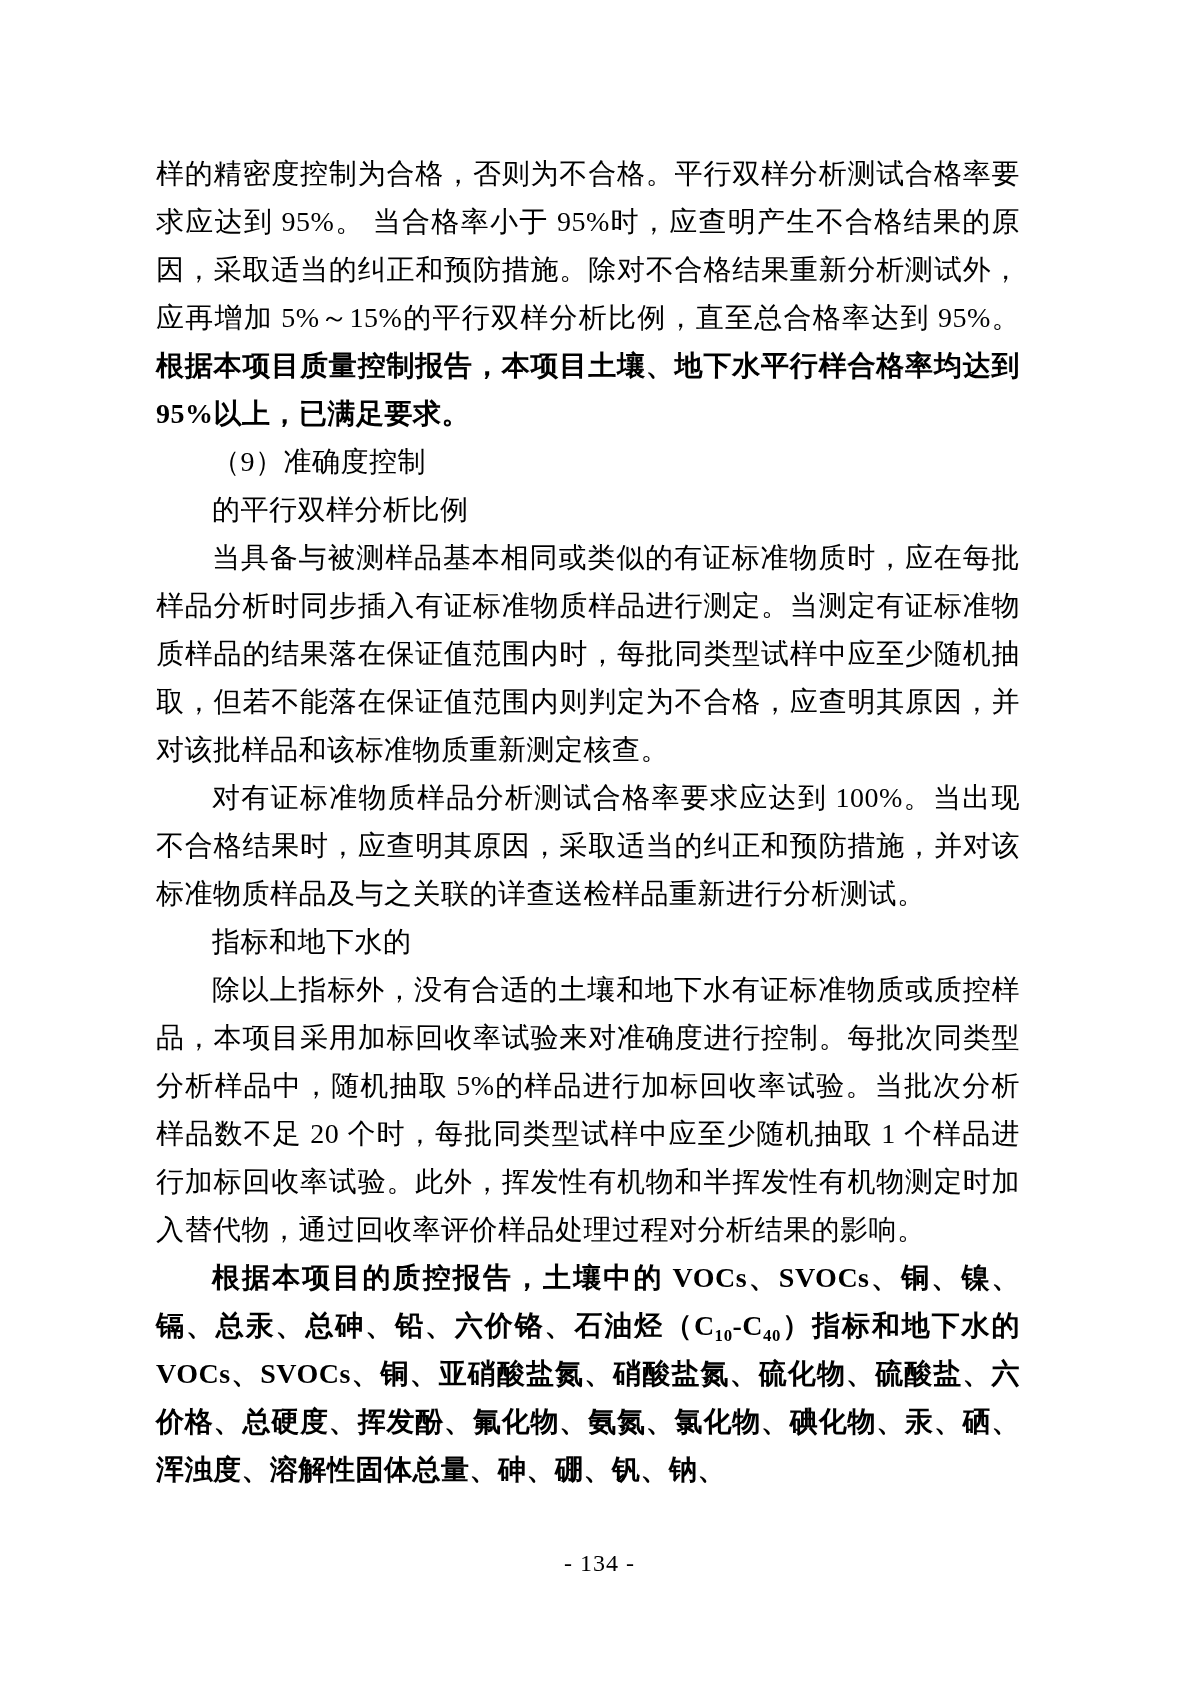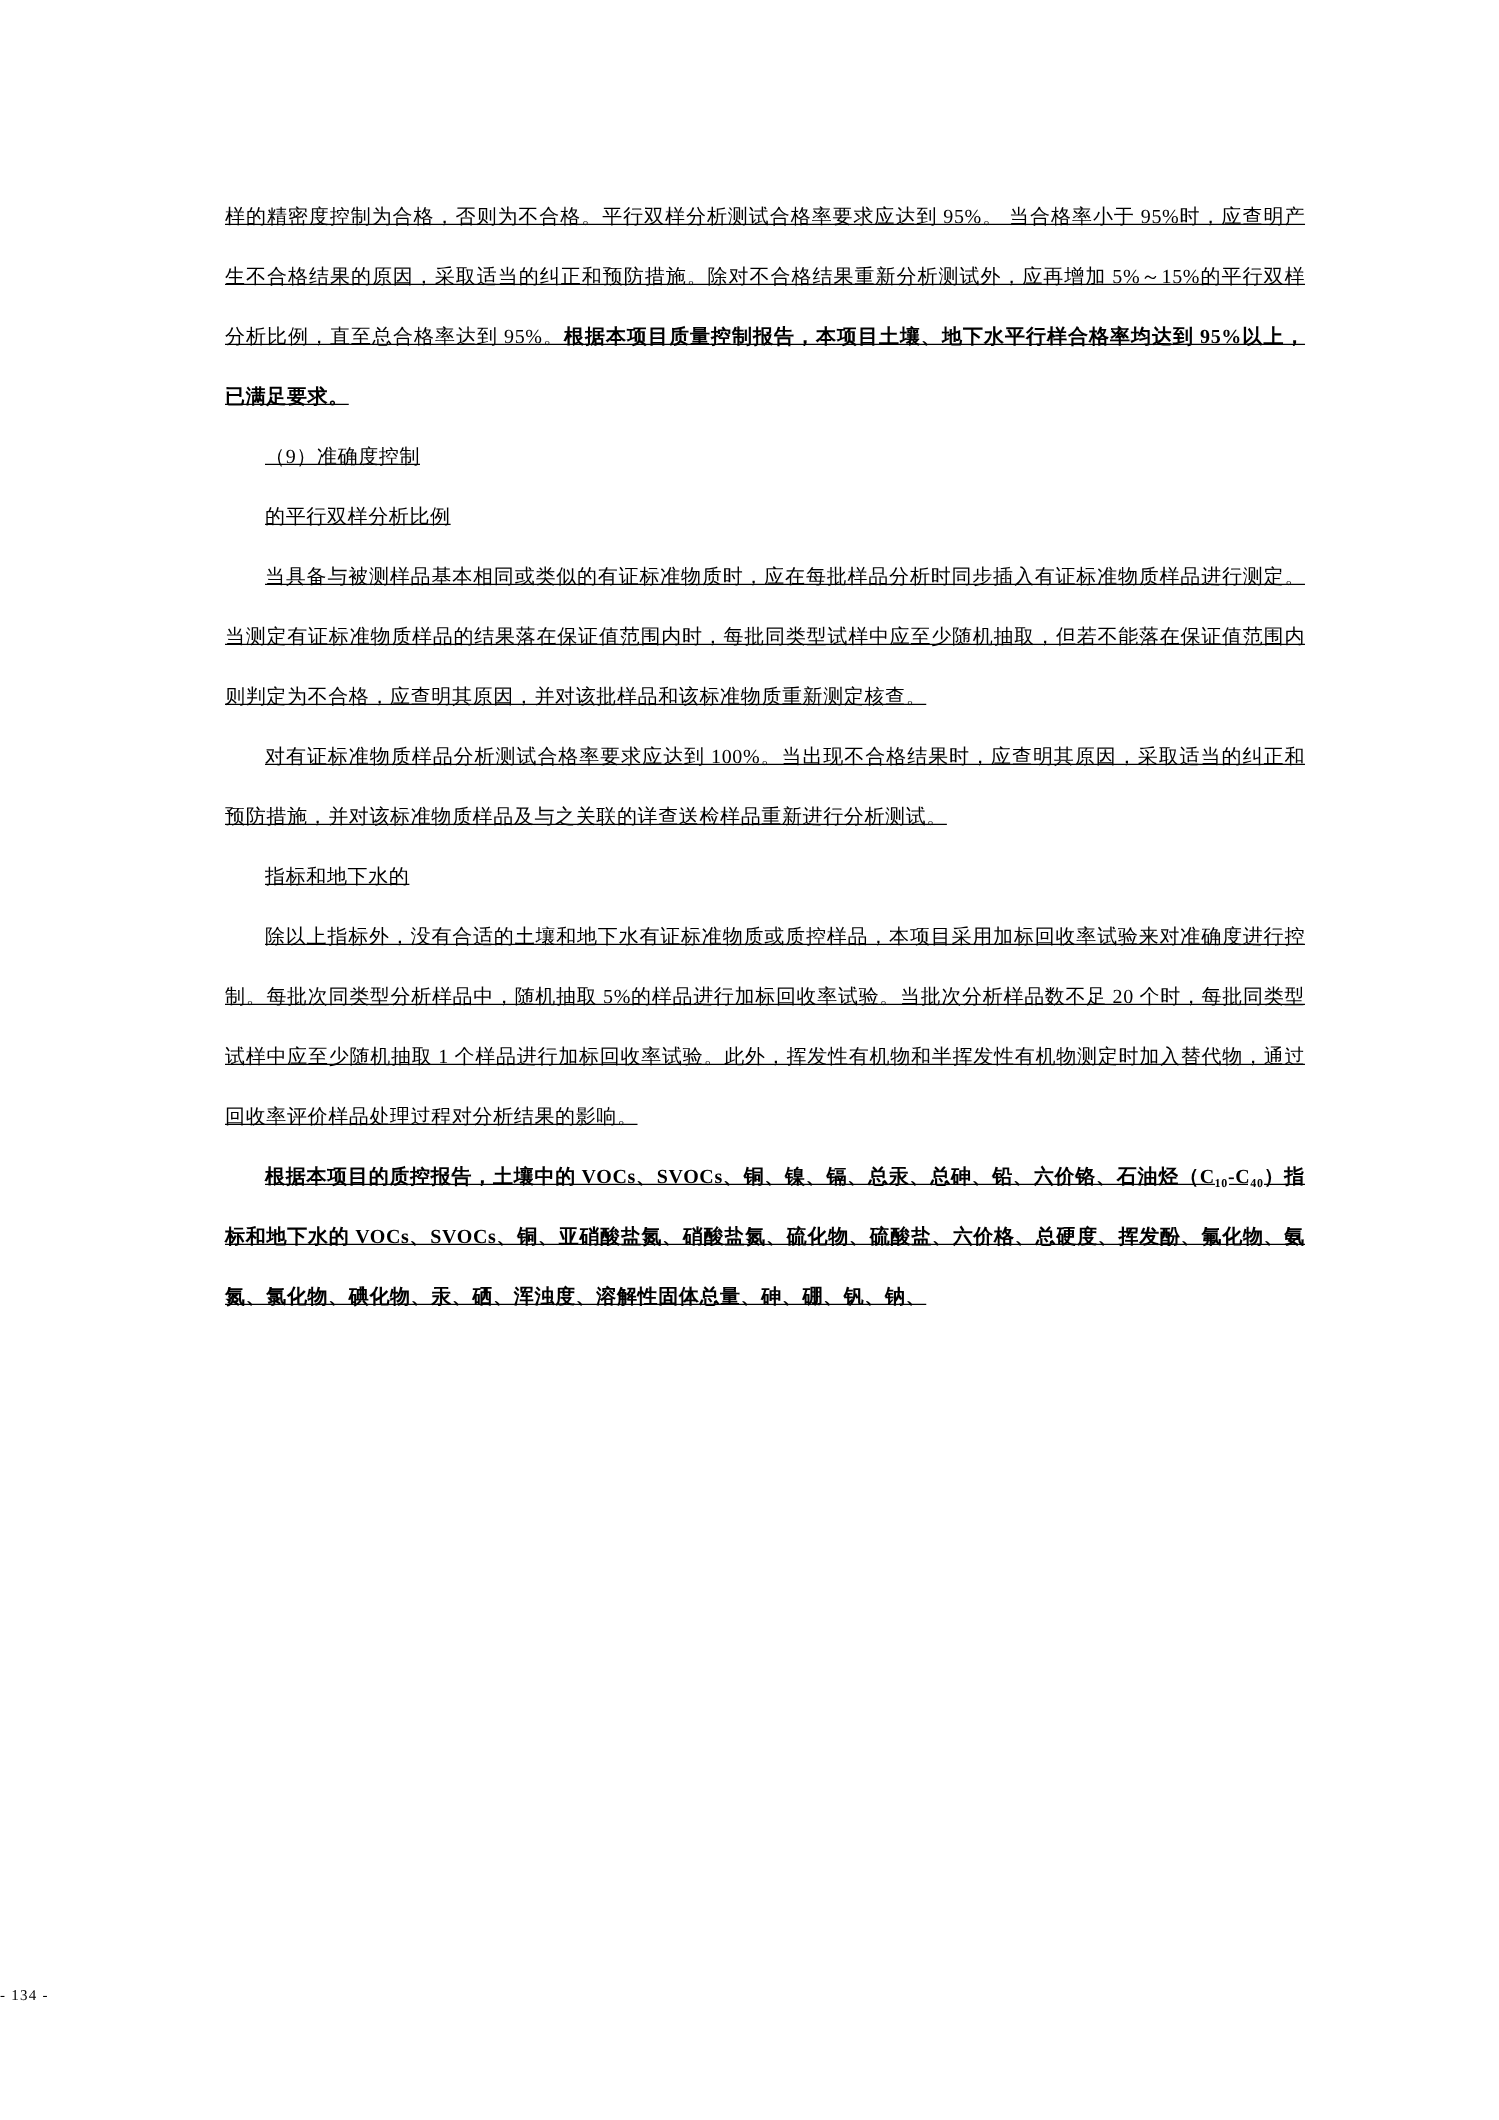--- a/index.html
+++ b/index.html
@@ -12,49 +12,47 @@
     font-family: "Liberation Serif", "DejaVu Serif", serif;
     color: #000000;
   }
   .page {
     position: absolute;
     inset: 0;
     background: #ffffff;
   }
   .content {
     position: absolute;
-    left: 180px;
+    left: 156px;
     top: 150px;
     width: 864px;
-    font-size: 16px;
+    font-size: 28px;
     line-height: 48px;
     text-align: justify;
     letter-spacing: 0.5px;
-    text-decoration: underline;
   }
   p.para {
     margin: 0;
     text-indent: 2em;
   }
   p.para.no-indent {
     text-indent: 0;
   }
   .bold {
     font-weight: bold;
   }
   .page-number {
     position: absolute;
     top: 1550px;
     left: 0;
     width: 100%;
-    text-align: left;
-    font-size: 12px;
+    text-align: center;
+    font-size: 24px;
     line-height: 26px;
     letter-spacing: 1px;
-    margin-top: 33px;
   }
 </style>
 </head>
 <body>
 
 <div class="page">
 
   <div class="content">
 
     <p class="para no-indent"><span>样的精密度控制为合格，否则为不合格。平行双样分析测试合格率要求应达到 95%。 当合格率小于 95%时，应查明产生不合格结果的原因，采取适当的纠正和预防措施。除对不合格结果重新分析测试外，应再增加 5%～15%的平行双样分析比例，直至总合格率达到 95%。</span><span class="bold">根据本项目质量控制报告，本项目土壤、地下水平行样合格率均达到 95%以上，已满足要求。</span></p>

